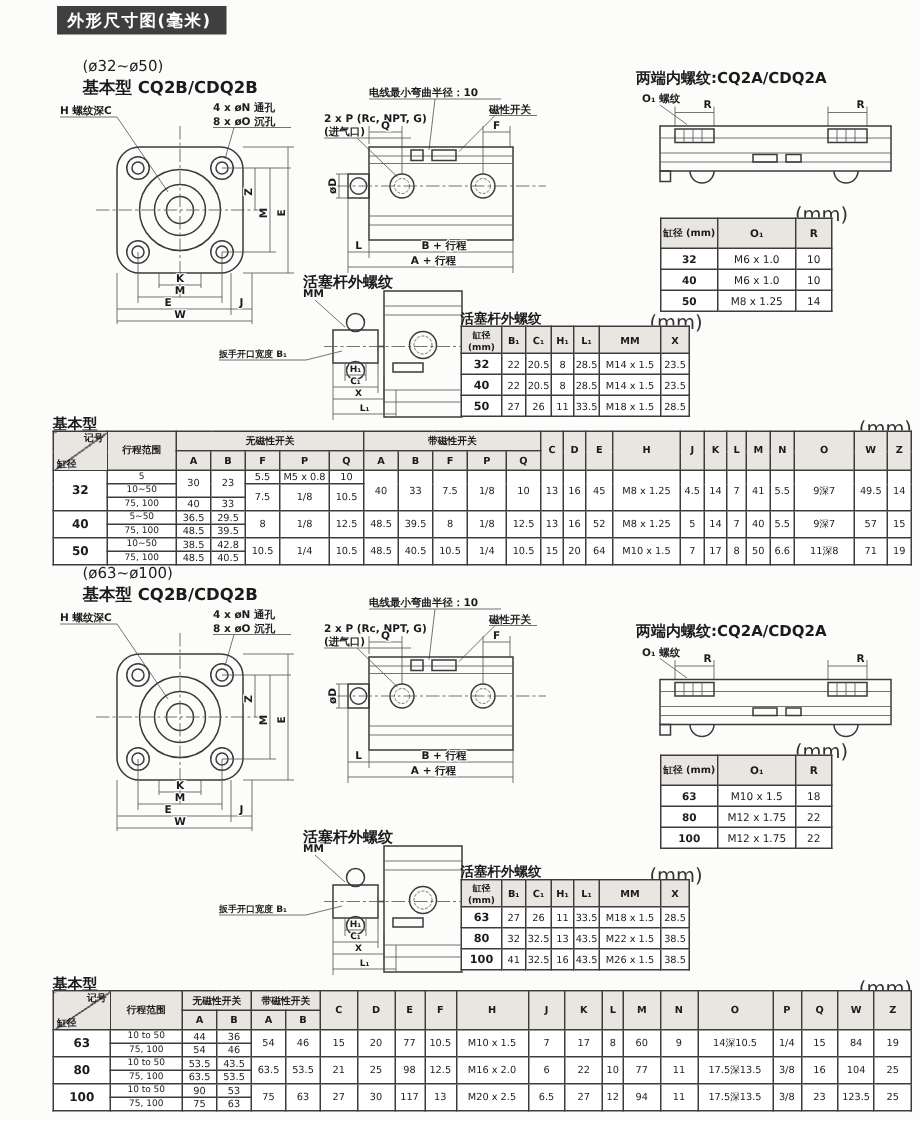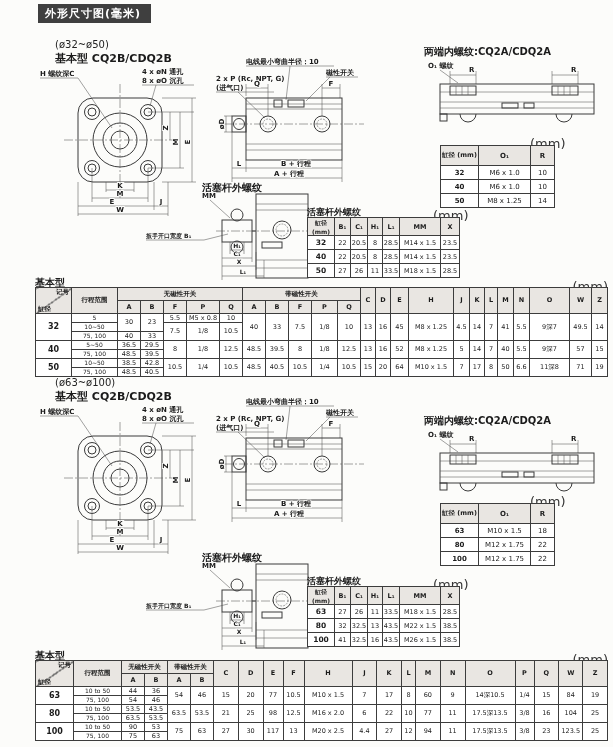--- a/index.html
+++ b/index.html
@@ -821,21 +821,21 @@
     <td class="st">10 to 50</td>
     <td>90</td>
     <td>53</td>
     <td rowspan="2">75</td>
     <td rowspan="2">63</td>
     <td rowspan="2">27</td>
     <td rowspan="2">30</td>
     <td rowspan="2">117</td>
     <td rowspan="2">13</td>
     <td rowspan="2">M20 x 2.5</td>
-    <td rowspan="2">4.4</td>
+    <td rowspan="2">6.5</td>
     <td rowspan="2">27</td>
     <td rowspan="2">12</td>
     <td rowspan="2">94</td>
     <td rowspan="2">11</td>
     <td rowspan="2">17.5深13.5</td>
     <td rowspan="2">3/8</td>
     <td rowspan="2">23</td>
     <td rowspan="2">123.5</td>
     <td rowspan="2">25</td>
   </tr>

